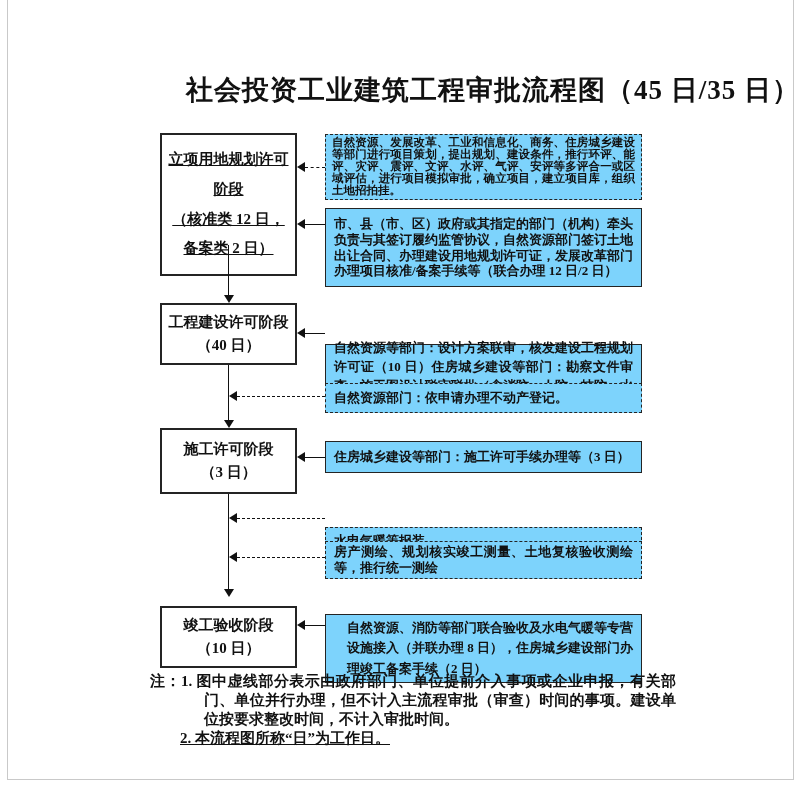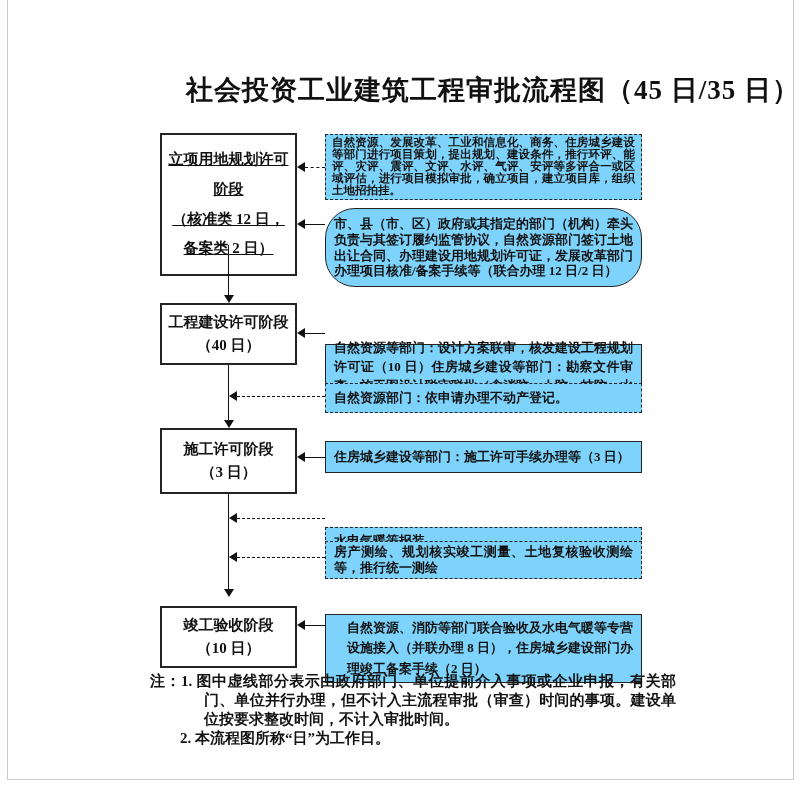--- a/index.html
+++ b/index.html
@@ -30,21 +30,21 @@
   #stage-3 { top:428px; height:66px; }
   #stage-4 { top:606px; height:62px; }
   
   .sidebox {
     position:absolute; left:325px; width:317px; background:#7dd3fc;
     border:1.5px solid #242424; font-size:13px; font-weight:700;
     padding:3px 8px; text-align:justify; display:flex; align-items:center;
   }
   .sidebox.dashed { border-style:dashed; }
   #sbox-1 { top:134px; height:66px; font-size:11.5px; line-height:11.9px; padding:3px 6px; }
-  #sbox-2 { top:208px; height:79px; line-height:15.6px;border-radius:30px; }
+  #sbox-2 { top:208px; height:79px; line-height:15.6px; }
   #sbox-3 { top:308px; height:64px; line-height:19px;margin-top:36px; }
   #sbox-4 { top:383px; height:30px; line-height:20px; }
   #sbox-5 { top:441px; height:32px; }
   #sbox-6 { top:503px; height:28px;margin-top:24px; }
   #sbox-7 { top:541px; height:38px; line-height:16px; }
   #sbox-8 { top:614px; height:69px; line-height:20.5px;padding-left:21px; }
   
   .vline { position:absolute; left:228px; width:0; border-left:1.6px solid #111; }
   #vline-1 { top:245px; height:51px; }
   #vline-2 { top:365px; height:56px; }
@@ -73,21 +73,21 @@
   
   #hline-4 { top:396px; left:237px; width:88px; }  #hhead-4 { top:391px; left:229px; }
   #hline-6 { top:518px; left:237px; width:88px; }  #hhead-6 { top:513px; left:229px; }
   #hline-7 { top:557px; left:237px; width:88px; }  #hhead-7 { top:552px; left:229px; }
   
   .notes {
     position:absolute; left:150px; top:672px; width:526px;
     font-size:15px; font-weight:700; line-height:19px; text-align:justify;
   }
   .note-1 { padding-left:54px; text-indent:-54px; }
-  .note-2 { padding-left:30px; }
+  .note-2 { padding-left:30px;text-decoration:underline; }
 </style>
 </head>
 <body>
 
 <div class="canvas">
   <div class="frame"></div>
 
   <div class="page-title">社会投资工业建筑工程审批流程图（45 日/35 日）</div>
 
   <div class="stage" id="stage-1">

